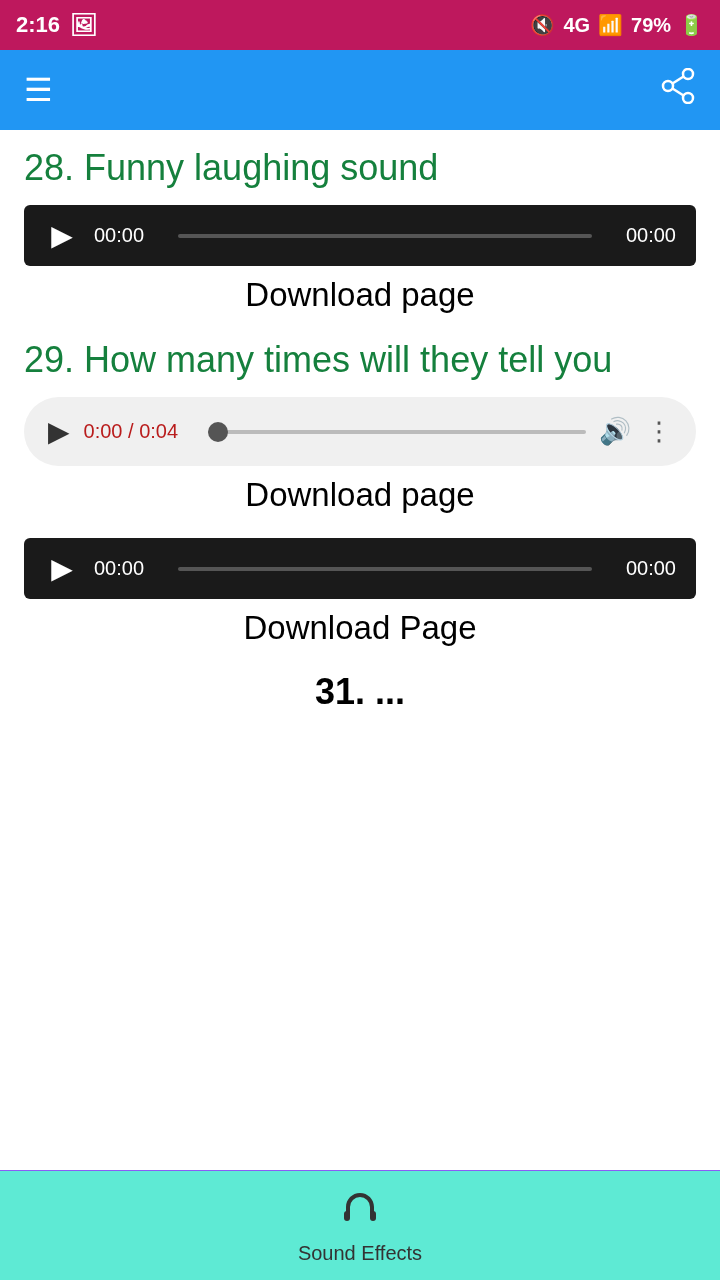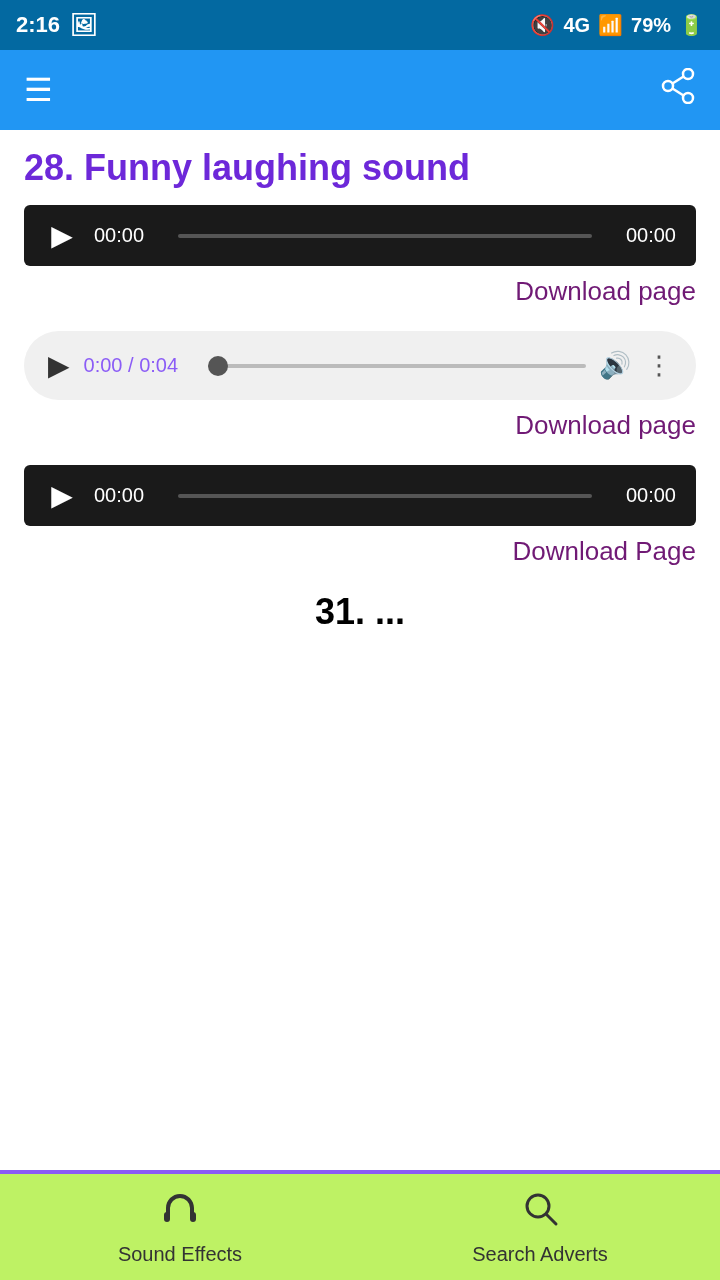--- a/index.html
+++ b/index.html
@@ -8,21 +8,21 @@
       font-family: Arial, sans-serif;
       background: #fff;
       width: 720px;
       min-height: 1280px;
       position: relative;
       overflow-x: hidden;
     }
 
     
     .status-bar {
-      background: #0369a1;
+      background: #be185d;
       height: 50px;
       display: flex;
       align-items: center;
       justify-content: space-between;
       padding: 0 16px;
       color: white;
       font-size: 22px;
       font-weight: bold;
     }
     .status-left { display: flex; align-items: center; gap: 10px; }
@@ -45,22 +45,22 @@
       padding: 16px 24px;
       background: #fff;
     }
 
     
     .sound-item {
       margin-bottom: 24px;
     }
     .sound-title {
       font-size: 36px;
-      font-weight: bold;
-      color: #6d28d9;
+      font-weight: normal;
+      color: #15803d;
       margin-bottom: 16px;
       line-height: 1.2;
     }
 
     
     .audio-player-dark {
       background: #1a1a1a;
       border-radius: 6px;
       padding: 14px 20px;
       display: flex;
@@ -108,21 +108,21 @@
       align-items: center;
       gap: 14px;
       margin-bottom: 10px;
     }
     .play-btn-light {
       color: #333;
       font-size: 28px;
       cursor: pointer;
     }
     .time-light {
-      color: #8b5cf6;
+      color: #b91c1c;
       font-size: 20px;
       min-width: 110px;
     }
     .progress-bar-light {
       flex: 1;
       height: 4px;
       background: #bbb;
       border-radius: 2px;
       position: relative;
     }
@@ -133,23 +133,23 @@
       border-radius: 50%;
       position: absolute;
       top: -8px;
       left: 0;
     }
     .volume-icon { color: #555; font-size: 26px; }
     .more-icon { color: #555; font-size: 26px; cursor: pointer; }
 
     
     .download-link {
-      color: #701a75;
-      font-size: 26px;
-      text-align: right;
+      color: #000000;
+      font-size: 33px;
+      text-align: center;
       display: block;
       margin: 8px 0 16px 0;
       cursor: pointer;
       text-decoration: none;
     }
 
     
     .partial-item {
       margin-top: 8px;
       text-align: center;
@@ -161,22 +161,22 @@
       border-bottom: none;
     }
 
     
     .bottom-nav {
       position: fixed;
       bottom: 0;
       left: 0;
       width: 720px;
       height: 110px;
-      background: #bef264;
-      border-top: 4px solid #8b5cf6;
+      background: #5eead4;
+      border-top: 1px solid #8b5cf6;
       display: flex;
       align-items: center;
       justify-content: space-around;
     }
     .nav-item {
       display: flex;
       flex-direction: column;
       align-items: center;
       gap: 6px;
       cursor: pointer;
@@ -227,20 +227,21 @@
       <div class="time-dark">00:00</div>
       <div class="progress-bar-dark">
         <div class="progress-fill-dark" style="width:0%"></div>
       </div>
       <div class="time-end-dark">00:00</div>
     </div>
     <a class="download-link">Download page</a>
   </div>
 
   <div class="sound-item">
+    <div class="sound-title">29. How many times will they tell you</div>
     <div class="audio-player-light">
       <div class="play-btn-light">▶</div>
       <div class="time-light">0:00 / 0:04</div>
       <div class="progress-bar-light">
         <div class="progress-knob"></div>
       </div>
       <div class="volume-icon">🔊</div>
       <div class="more-icon">⋮</div>
     </div>
     <a class="download-link">Download page</a>
@@ -269,22 +270,13 @@
   <div class="nav-item">
     <div class="nav-icon">
       <svg width="40" height="40" viewBox="0 0 40 40" fill="none">
         <path d="M20 6C12.268 6 6 12.268 6 20v8h4v-8a10 10 0 0120 0v8h4v-8c0-7.732-6.268-14-14-14z" fill="#333"></path>
         <rect x="4" y="24" width="6" height="10" rx="3" fill="#333"></rect>
         <rect x="30" y="24" width="6" height="10" rx="3" fill="#333"></rect>
       </svg>
     </div>
     <div class="nav-label">Sound Effects</div>
   </div>
-  <div class="nav-item">
-    <div class="nav-icon">
-      <svg width="40" height="40" viewBox="0 0 40 40" fill="none">
-        <circle cx="18" cy="18" r="11" stroke="#333" stroke-width="3" fill="none"></circle>
-        <line x1="26" y1="26" x2="36" y2="36" stroke="#333" stroke-width="3" stroke-linecap="round"></line>
-      </svg>
-    </div>
-    <div class="nav-label">Search Adverts</div>
-  </div>
 </div>
 
 </body></html>

